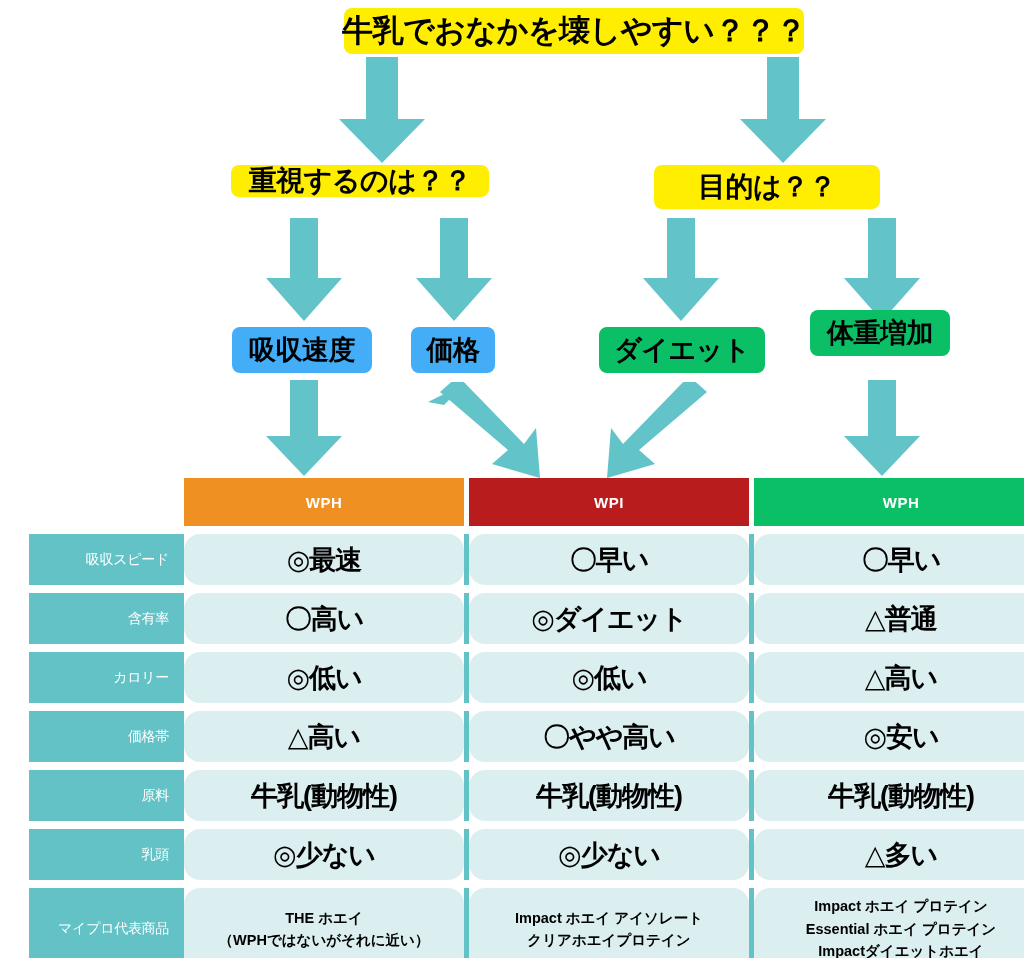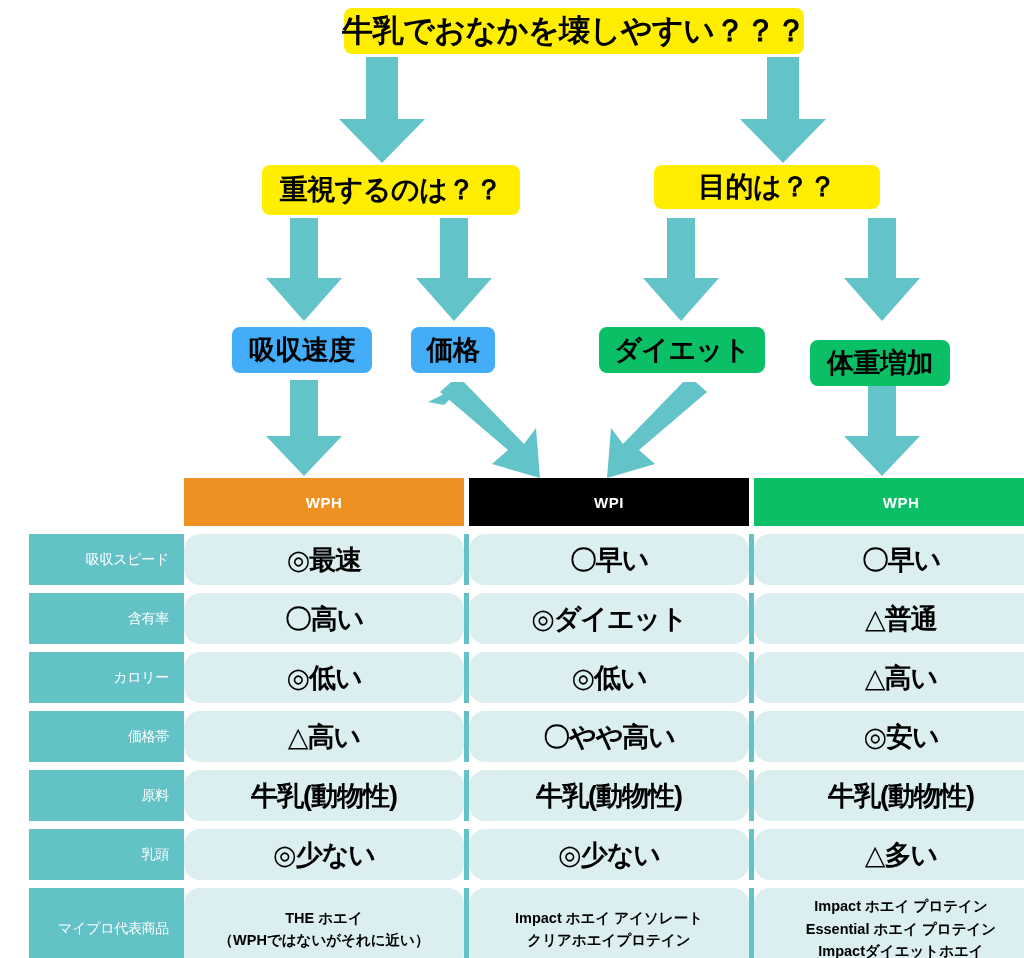--- a/index.html
+++ b/index.html
@@ -42,26 +42,26 @@
   .node.blue {
     background: #43adf7;
     border-radius: 8px;
   }
   .node.green {
     background: #0bbf66;
     border-radius: 8px;
   }
 
   #n-root   { left: 344px; top: 8px;   width: 460px; height: 46px; font-size: 31px; }
-  #n-q1     { left: 262px; top: 165px; width: 258px; height: 50px; font-size: 28px; }
+  #n-q1     { left: 231px; top: 165px; width: 258px; height: 32px; font-size: 28px; }
   #n-q2     { left: 654px; top: 165px; width: 226px; height: 44px; font-size: 28px; }
   #n-speed  { left: 232px; top: 327px; width: 140px; height: 46px; font-size: 27px; }
   #n-price  { left: 411px; top: 327px; width: 84px;  height: 46px; font-size: 27px; }
   #n-diet   { left: 599px; top: 327px; width: 166px; height: 46px; font-size: 27px; }
-  #n-weight { left: 810px; top: 340px; width: 140px; height: 46px; font-size: 27px; }
+  #n-weight { left: 810px; top: 310px; width: 140px; height: 46px; font-size: 27px; }
 
   .arrow { position: absolute; }
 
   
   #table {
     position: absolute;
     left: 0;
     top: 478px;
     width: 1024px;
     display: grid;
@@ -78,21 +78,21 @@
     height: 48px;
     display: flex;
     align-items: center;
     justify-content: center;
     color: #ffffff;
     font-weight: bold;
     font-size: 15px;
     letter-spacing: 0.5px;
   }
   .colhead.orange { background: #ef9022; }
-  .colhead.blue   { background: #000000; }
+  .colhead.blue   { background: #b91c1c; }
   .colhead.green  { background: #0bbf66; }
 
   .rowlabel {
     background: #62c2c6;
     color: #ffffff;
     display: flex;
     align-items: center;
     justify-content: flex-end;
     padding-right: 10px;
     font-size: 14px;

